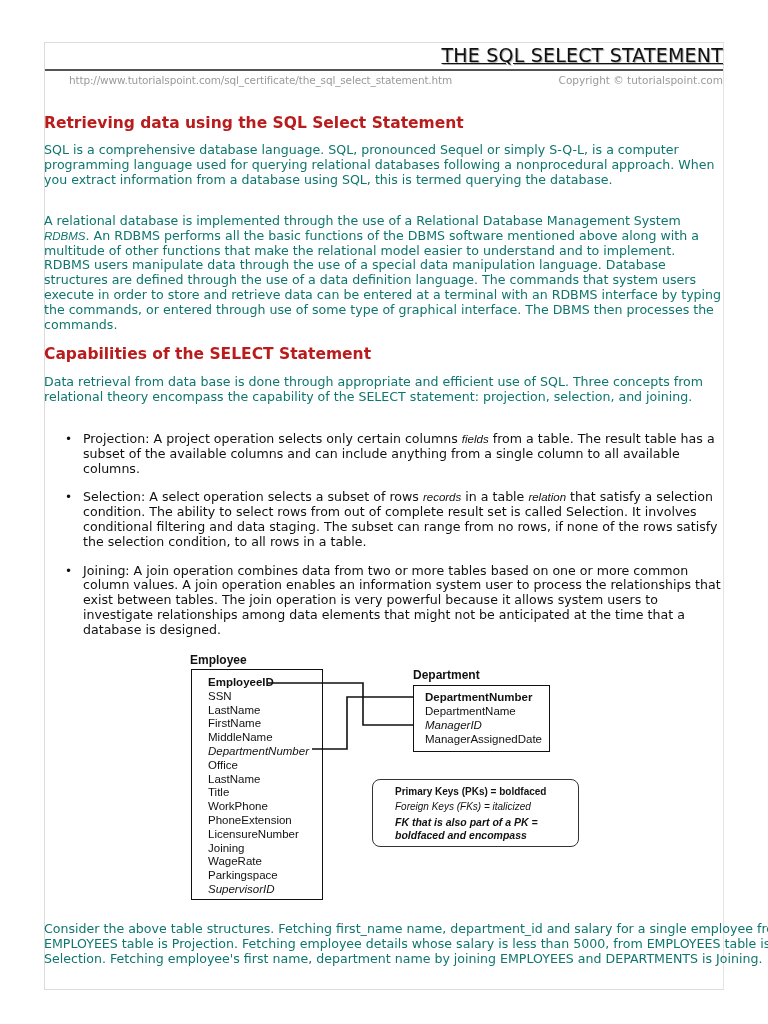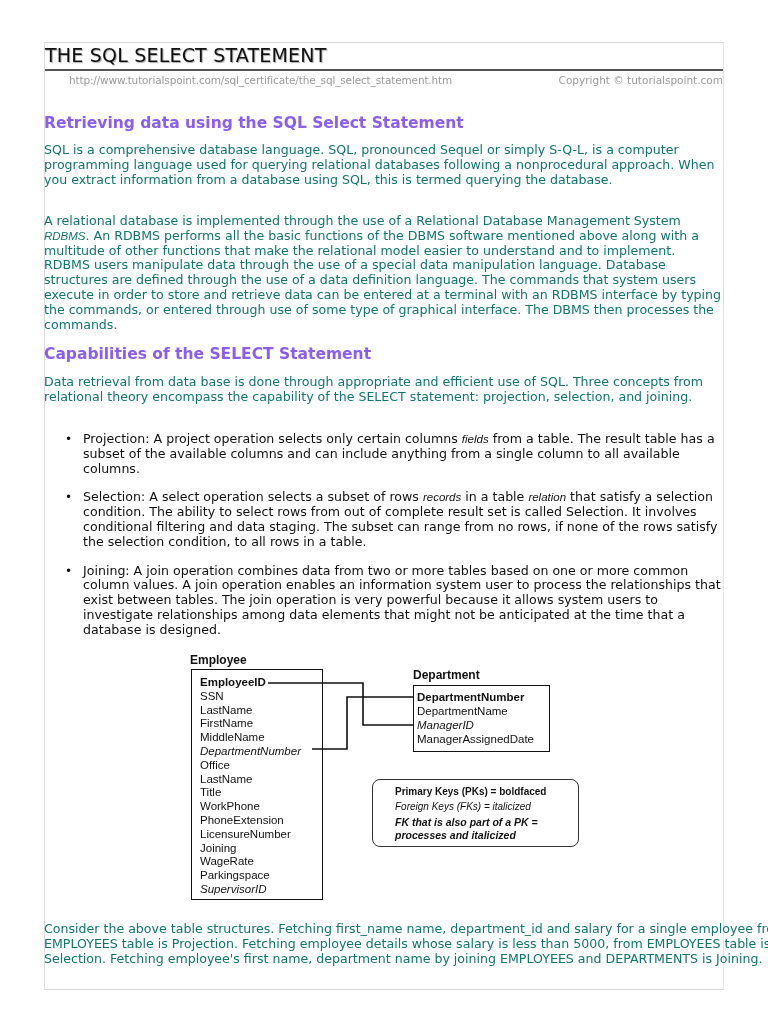--- a/index.html
+++ b/index.html
@@ -1,29 +1,29 @@
 <!DOCTYPE html>
 <html><head>
 <meta charset="utf-8">
 <style>
   html, body { margin:0; padding:0; background:#ffffff; }
   body { width:768px; height:1024px; position:relative; overflow:hidden; font-family:"DejaVu Sans", sans-serif; color:#111; }
   .page { position:absolute; left:44px; top:42px; width:678px; height:946px; border:1px solid #dcdcdc; border-right-color:#e4e4e4; }
   .title-bar { position:absolute; left:0; top:0; width:678px; height:26px; border-bottom:2px solid #555; }
-  .title { position:absolute; left:0; top:0; width:100%; text-align:left; font-family:"DejaVu Sans", sans-serif; font-size:19px; line-height:24px; color:#111; letter-spacing:0.2px; text-shadow:1px 1px 1px #aaa; }
+  .title { position:absolute; left:0; top:0; width:100%; text-align:right; font-family:"DejaVu Sans", sans-serif; font-size:19px; line-height:24px; color:#111; letter-spacing:0.2px; text-shadow:1px 1px 1px #aaa;text-decoration:underline; }
   .url { position:absolute; left:0; top:31px; font-size:10.5px; color:#9a9a9a; font-family:"DejaVu Sans", sans-serif; letter-spacing:-0.15px;margin-left:24px; }
   .copy { position:absolute; right:0; top:31px; font-size:10.5px; color:#9a9a9a; font-family:"DejaVu Sans", sans-serif; }
-  h2 { font-family:"DejaVu Sans", sans-serif; font-size:15.5px; font-weight:bold; margin:0; line-height:20px; color:#8b5cf6; }
+  h2 { font-family:"DejaVu Sans", sans-serif; font-size:15.5px; font-weight:bold; margin:0; line-height:20px; color:#b91c1c; }
   p { margin:0; font-size:12.6px; line-height:14.8px; color:#0f766e; }
   .it { font-family:Liberation Sans, sans-serif; font-style:italic; font-size:11.5px; }
   ul { margin:0; padding:0; list-style:none; }
   li { position:relative; padding-left:39px; font-size:12.6px; line-height:14.8px; }
   li .bullet { position:absolute; left:21px; top:0; font-size:12px; }
   .abs { position:absolute; }
-  .diag-label { font-family:"Liberation Sans", sans-serif; font-size:11.5px; color:#111; }
+  .diag-label { font-family:"Liberation Sans", sans-serif; font-size:11.5px; color:#111;margin-left:8px; }
   .diag-title { font-family:"Liberation Sans", sans-serif; font-size:12px; font-weight:bold; }
   .legend { position:absolute; left:372px; top:779px; width:205px; height:66px; border:1px solid #333; border-radius:8px; font-family:"Liberation Sans", sans-serif; font-size:10px; }
 </style>
 </head>
 <body>
 
 <div class="page">
   <div class="title-bar">
     <div class="title">THE SQL SELECT STATEMENT</div>
   </div>
@@ -86,17 +86,17 @@
 
   <svg class="abs" style="left:0;top:0;" width="768" height="1024">
     <polyline points="268,683 363,683 363,725 413,725" fill="none" stroke="#111" stroke-width="1.6"></polyline>
     <polyline points="312,749 347,749 347,697 413,697" fill="none" stroke="#111" stroke-width="1.6"></polyline>
   </svg>
 
   <div class="legend">
     <div class="abs" style="left:22px;top:6px;font-weight:bold;">Primary Keys (PKs) = boldfaced</div>
     <div class="abs" style="left:22px;top:21px;font-style:italic;">Foreign Keys (FKs) = italicized</div>
     <div class="abs" style="left:22px;top:36px;font-weight:bold;font-style:italic;font-size:10.5px;">FK that is also part of a PK =</div>
-    <div class="abs" style="left:22px;top:49px;font-weight:bold;font-style:italic;font-size:10.5px;">processes and italicized</div>
+    <div class="abs" style="left:22px;top:49px;font-weight:bold;font-style:italic;font-size:10.5px;">boldfaced and encompass</div>
   </div>
 </div>
 
 <p class="abs" style="left:44px;top:922px;width:756px;">Consider the above table structures. Fetching first_name name, department_id and salary for a single employee from EMPLOYEES table is Projection. Fetching employee details whose salary is less than 5000, from EMPLOYEES table is Selection. Fetching employee's first name, department name by joining EMPLOYEES and DEPARTMENTS is Joining.</p>
 
 </body></html>

